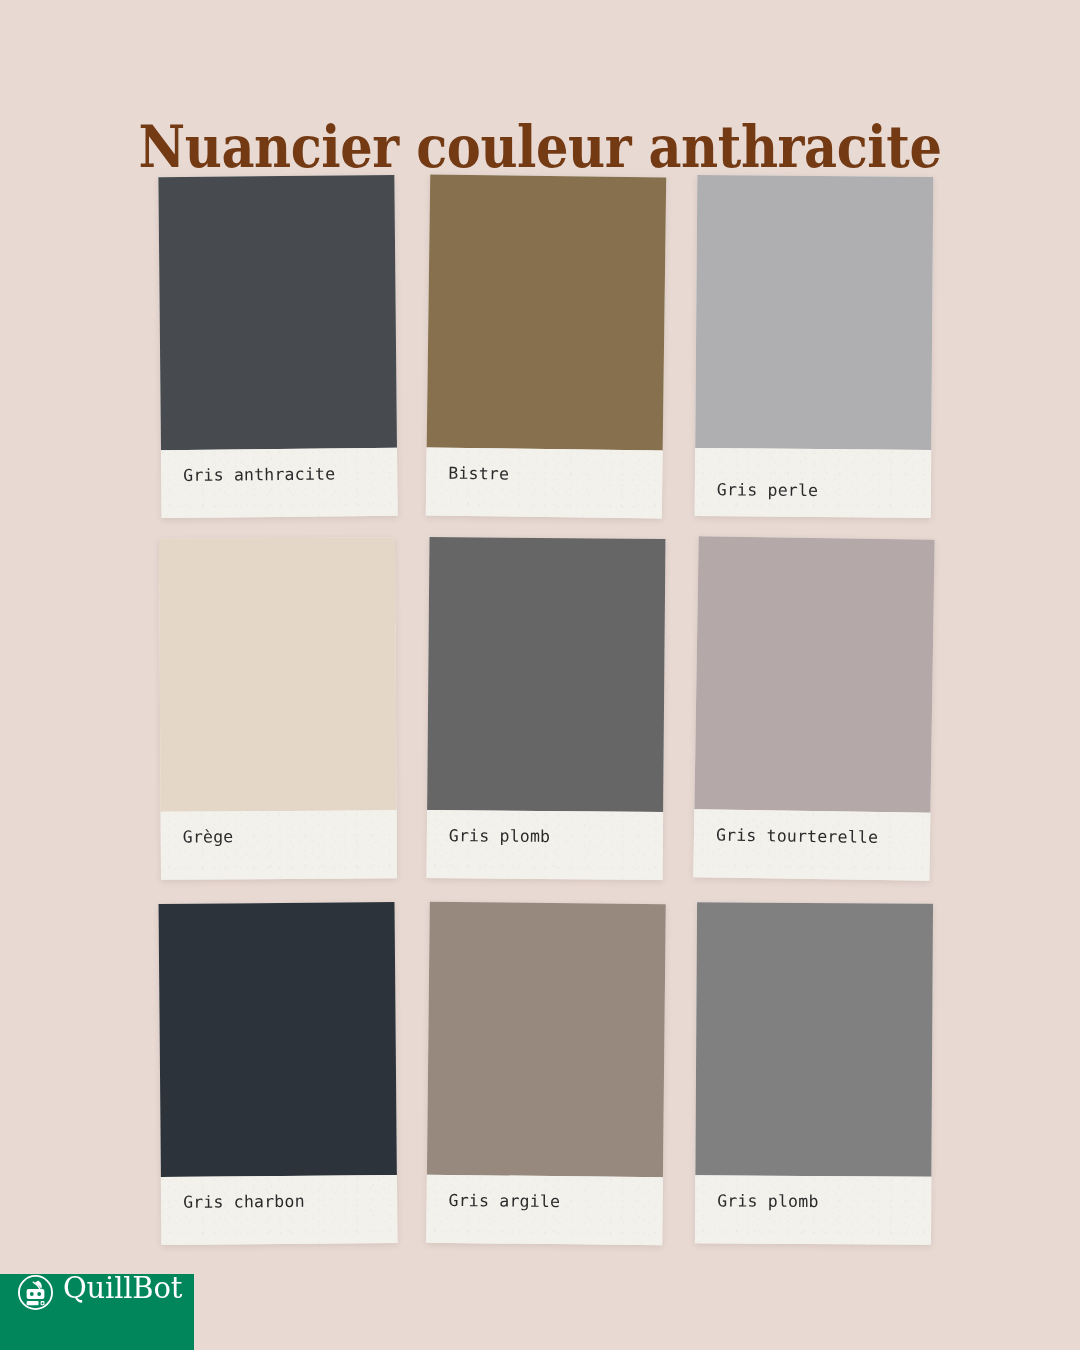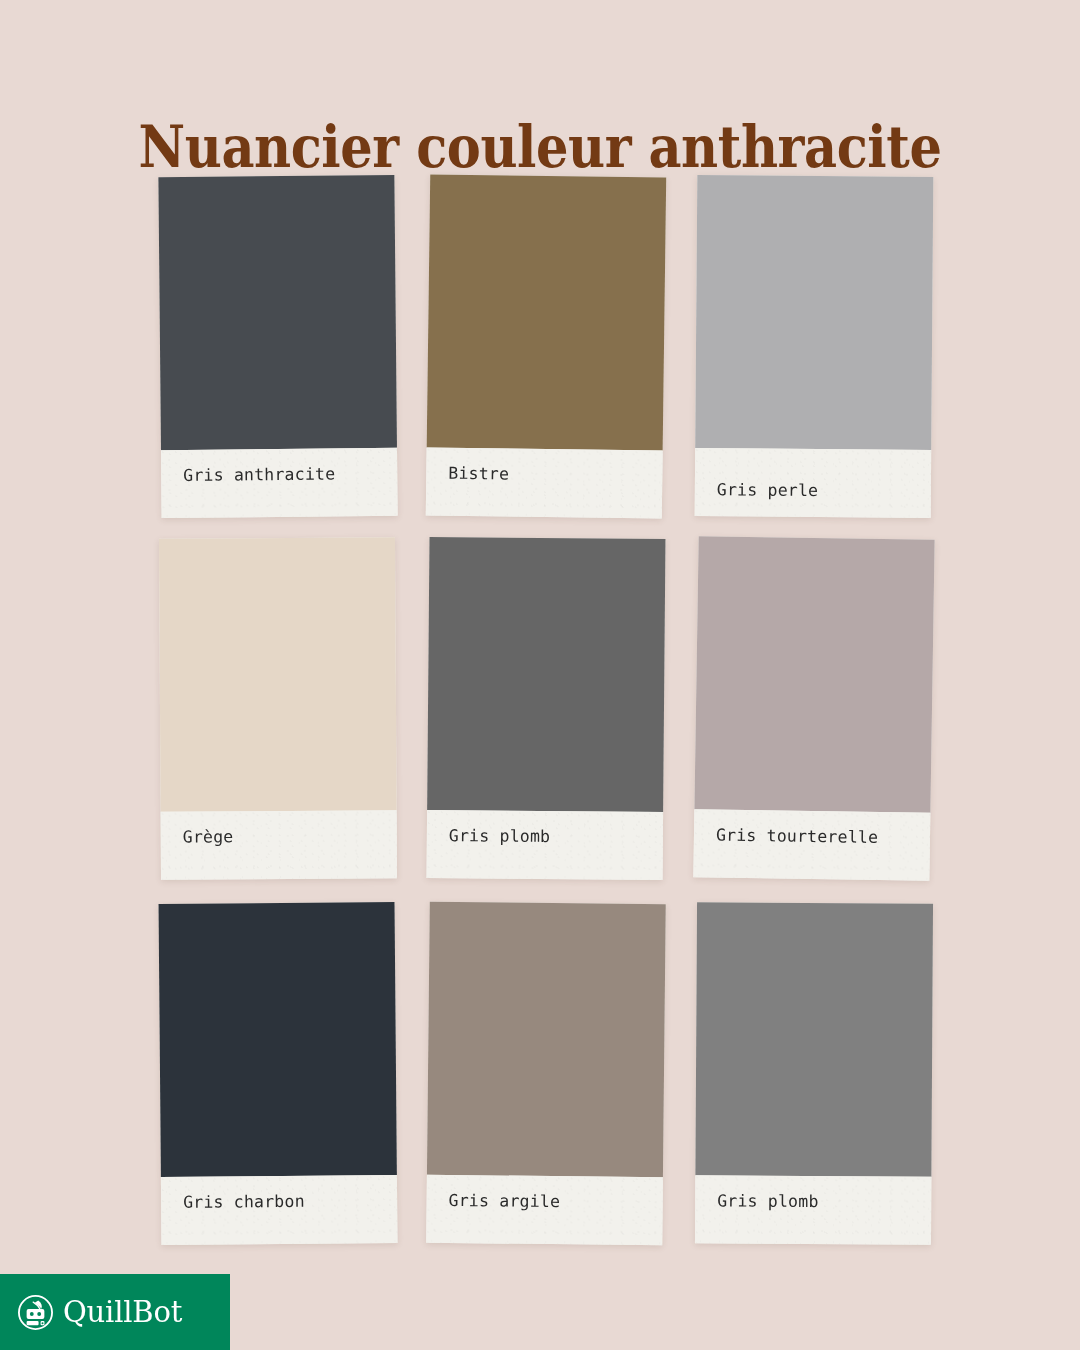--- a/index.html
+++ b/index.html
@@ -103,25 +103,25 @@
   .r-f { transform: rotate(0.9deg); }
   .r-g { transform: rotate(-0.5deg); }
   .r-h { transform: rotate(0.6deg); }
   .r-i { transform: rotate(0.35deg); }
 
   
   #brand {
     position: absolute;
     left: 0;
     bottom: 0;
-    width: 230px;
+    width: 194px;
     height: 76px;
     background: #00865A;
     display: flex;
-    align-items: center;
+    align-items: flex-start;
     gap: 9px;
     padding-left: 17px;
     box-sizing: border-box;
   }
   #brand .mark { width: 37px; height: 37px; flex: 0 0 auto; display:block; }
   #brand .wordmark {
     font-family: "DejaVu Serif", "Liberation Serif", serif;
     font-size: 29px;
     color: #FFFFFF;
     letter-spacing: -0.2px;

